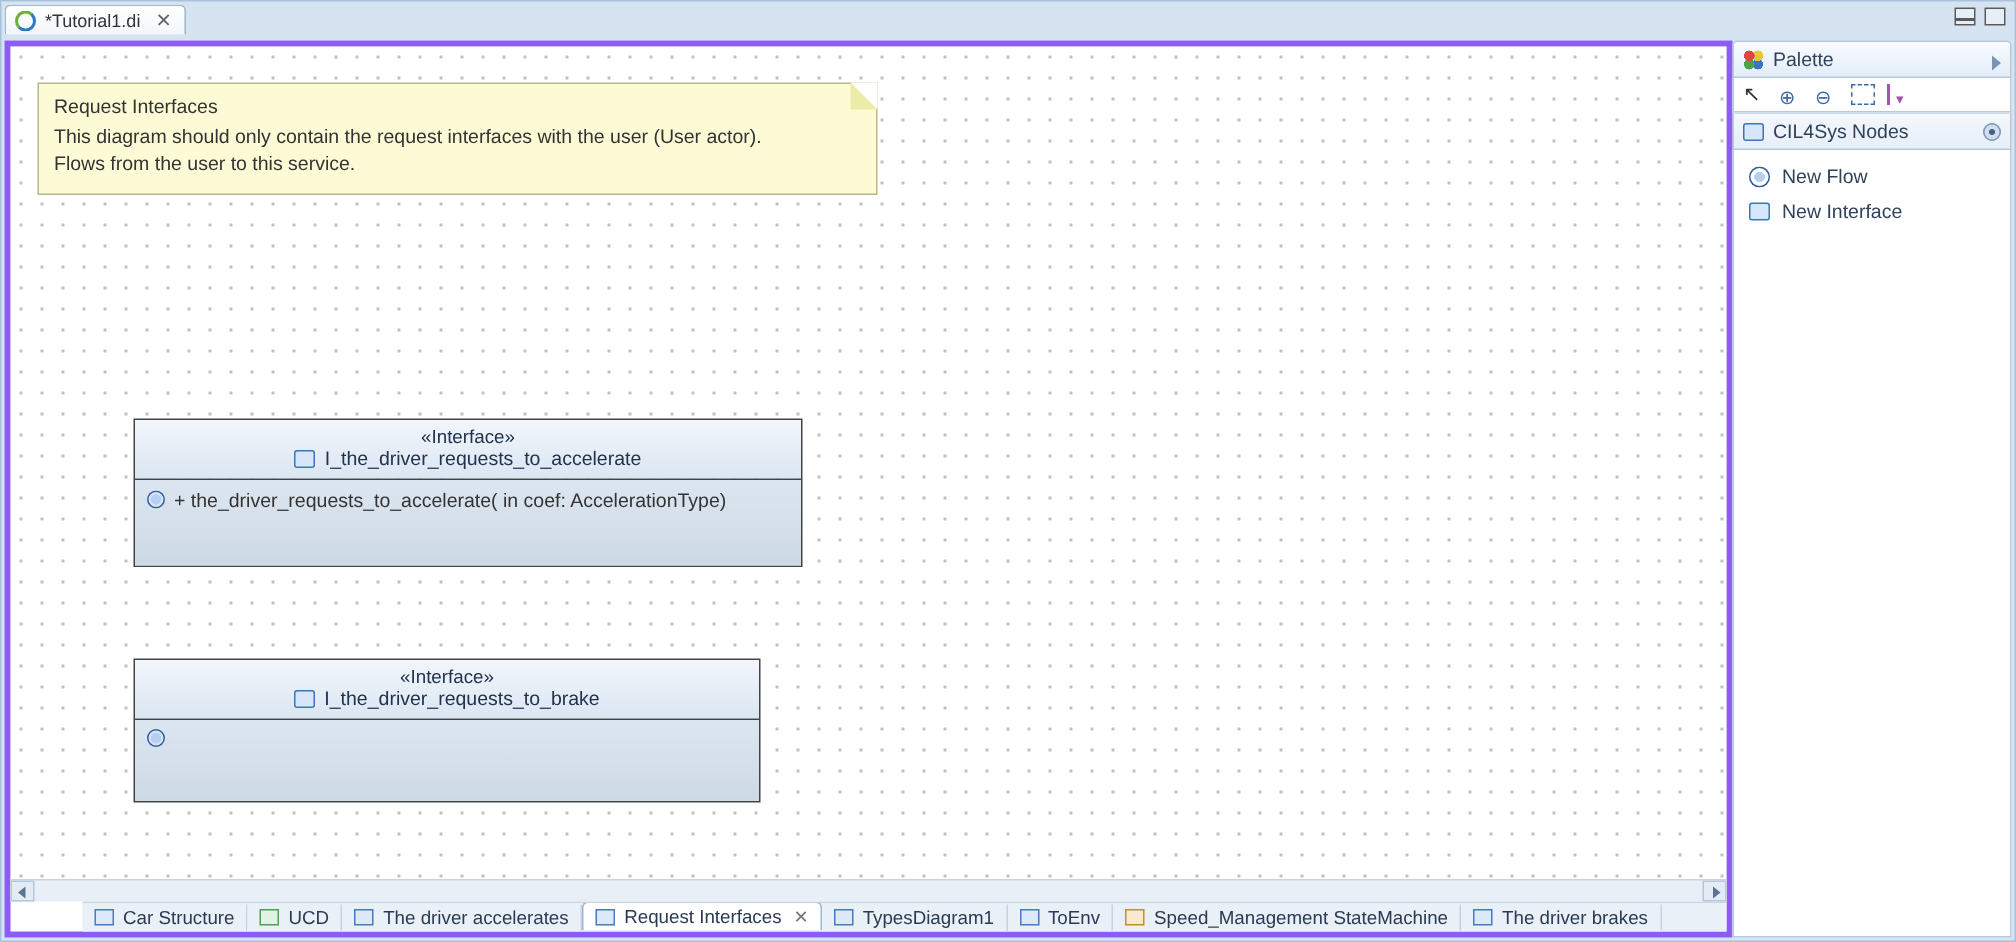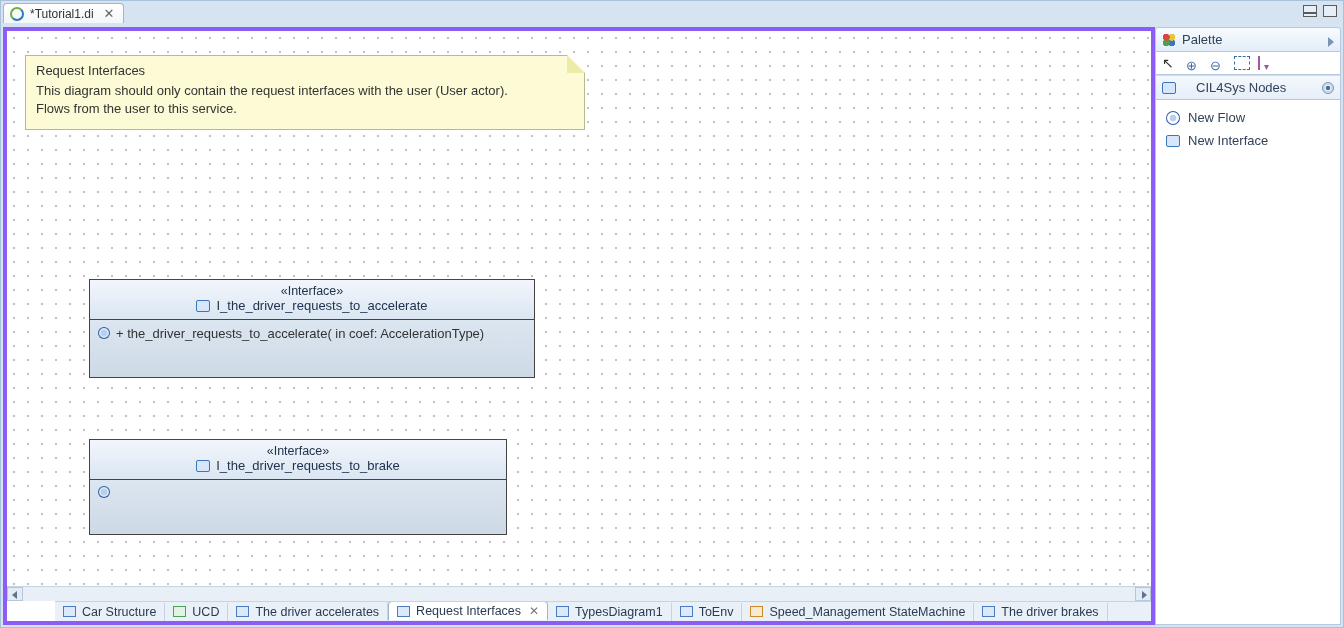--- a/index.html
+++ b/index.html
@@ -162,21 +162,21 @@
 .tool.marquee { border:1px dashed #3c6aa7; }
 .tool.tree::before { content:"▾"; color:#a555a5; font-size:10px; }
 .tool.tree { border-left: 2px solid #a555a5; padding-left: 4px; width: 20px; }
 
 .pal-section {
   background: linear-gradient(#f4f8fd, #e6eef8);
   border: 1px solid #b7c9de; border-top: 1px solid #cfdbeb;
   display: flex; align-items: center; justify-content: space-between;
   padding: 4px 6px; font-size: 13px; color: #30425a; cursor: pointer;
 }
-.pal-section .left { display:flex; align-items:center; gap:20px; }
+.pal-section .left { display:flex; align-items:center; gap:6px; }
 .pin-icon { width: 12px; height: 12px; border-radius: 50%; background:#cfddee; border:1px solid #7a94b4; position:relative; }
 .pin-icon::before { content:""; position:absolute; left:50%; top:50%; width:4px; height:4px; margin:-2px 0 0 -2px; background:#46607d; border-radius:50%; }
 
 .pal-body { background:#fff; border:1px solid #b7c9de; border-top:none; flex:1; padding: 6px 6px; }
 .pal-item { display:flex; align-items:center; gap:8px; padding: 4px 4px; font-size: 13px; color:#30425a; cursor: pointer; }
 .chev { width:0; height:0; border-top:5px solid transparent; border-bottom:5px solid transparent; border-left:6px solid #7a94b4; }
 .gear2 {
   width: 14px; height: 14px; border-radius: 50%;
   background: radial-gradient(circle at 50% 50%, #b7d0f1 35%, transparent 36%);
   box-shadow: 0 0 0 1px #2b5ea8 inset;

